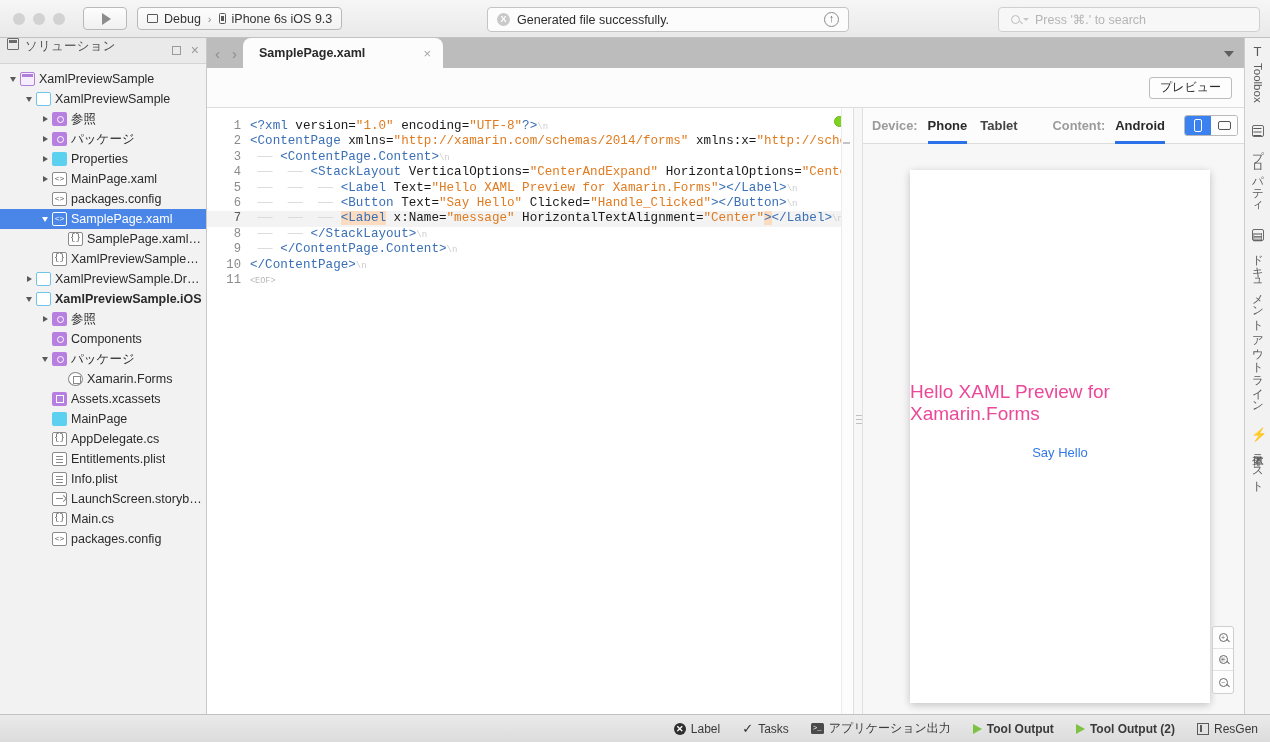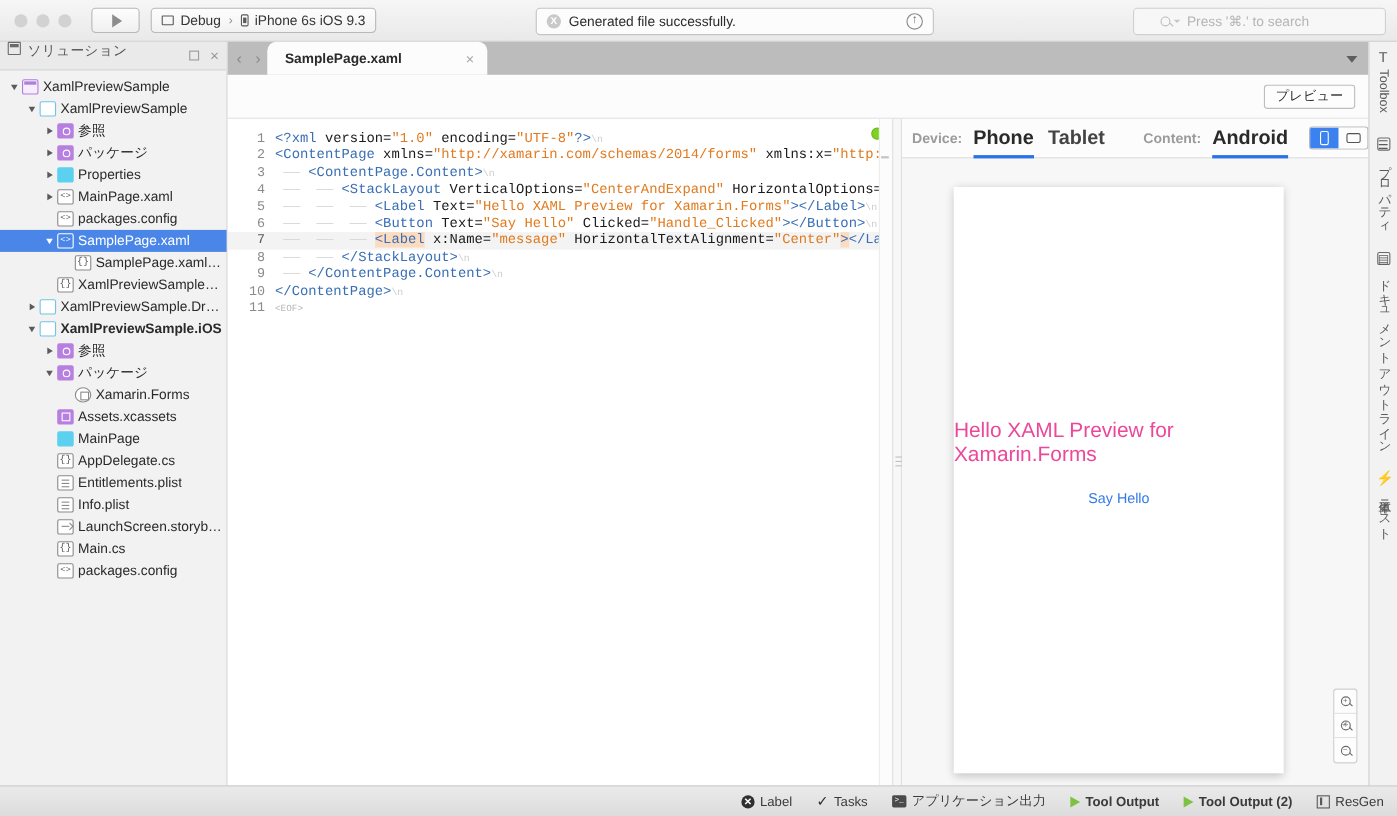--- a/index.html
+++ b/index.html
@@ -75,23 +75,23 @@
     margin-left: auto; width: 15px; height: 15px; border-radius: 50%;
     border: 1.3px solid #8a8a8a; position: relative;
   }
   .status-right::after {
     content: '↑'; position: absolute; left: 0; right: 0; top: -2px;
     font-size: 11px; color: #6e6e6e; text-align: center; line-height: 15px;
   }
 
   .search-box {
     position: absolute; right: 10px; top: 7px;
-    width: 230px; height: 25px;
+    width: 262px; height: 25px;
     background: #f7f7f7; border: 1px solid #d0d0d0; border-radius: 4px;
-    display: flex; align-items: center; padding: 0 24px;
+    display: flex; align-items: center; padding: 0 12px;
     font-size: 12.5px; color: #b5b5b5;
   }
   .mag {
     width: 9px; height: 9px; border: 1.4px solid #bdbdbd; border-radius: 50%;
     position: relative; margin-right: 3px; flex: 0 0 auto;
   }
   .mag::after {
     content:''; position:absolute; width:4px; height:1.4px; background:#bdbdbd;
     right:-3.5px; bottom:0px; transform: rotate(45deg);
   }
@@ -271,21 +271,21 @@
   .vgrip span { display:block; height:1.4px; background:#c0c0c0; margin-bottom:2.4px; }
 
   
   .preview-pane { flex: 1; background: #f7f7f7; position: relative; }
   .preview-toolbar {
     height: 36px; background: #fcfcfc; border-bottom: 1px solid #dcdcdc;
     display: flex; align-items: center; padding-left: 9px; gap: 0;
   }
   .ptlabel { font-size: 12.8px; color: #9b9b9b; font-weight: bold; margin-right: 10px; }
   .ptopt {
-    font-size: 18px; color: #2a2a2a; font-weight: bold; margin-right: 13px;
+    font-size: 13px; color: #2a2a2a; font-weight: bold; margin-right: 13px;
     position: relative; height: 36px; display: flex; align-items: center;
   }
   .ptopt.inactive { color: #444; font-weight: bold; }
   .ptopt.active::after {
     content:''; position:absolute; left:0; right:0; bottom:0; height:3px; background:#2b72e8;
   }
   .orient-group {
     display: flex; border: 1px solid #b9b9b9; border-radius: 3px; overflow: hidden;
     height: 21px; margin-left: 6px;
   }
@@ -503,20 +503,25 @@
           </div>
           <div class="ti ti-proj"></div>
           <div class="tlabel bold">XamlPreviewSample.iOS</div>
         </div>
         <div class="tnode" style="padding-left: 38px;">
           <div class="tw">
             <div class="arrow-r"></div>
           </div>
           <div class="ti ti-folder-p"></div>
           <div class="tlabel">参照</div>
+        </div>
+        <div class="tnode" style="padding-left: 38px;">
+          <div class="tw"></div>
+          <div class="ti ti-folder-p"></div>
+          <div class="tlabel">Components</div>
         </div>
         <div class="tnode" style="padding-left: 38px;">
           <div class="tw">
             <div class="arrow-d"></div>
           </div>
           <div class="ti ti-folder-p"></div>
           <div class="tlabel">パッケージ</div>
         </div>
         <div class="tnode" style="padding-left: 54px;">
           <div class="tw"></div>

